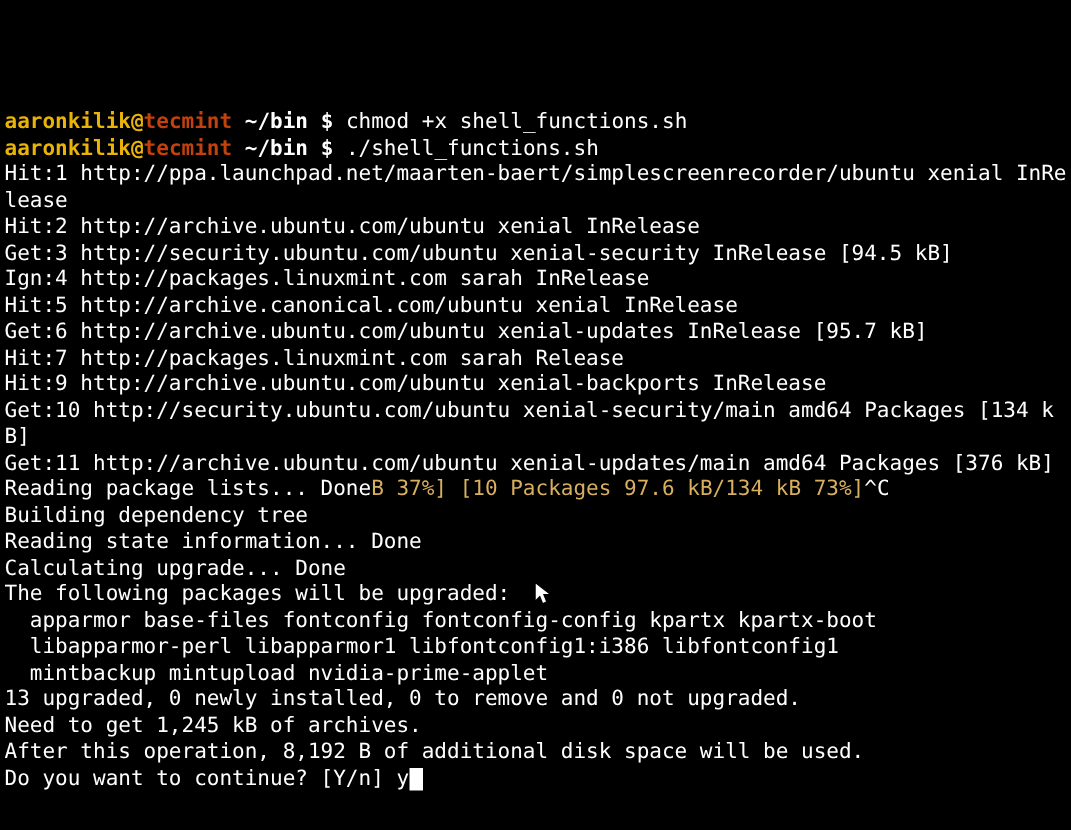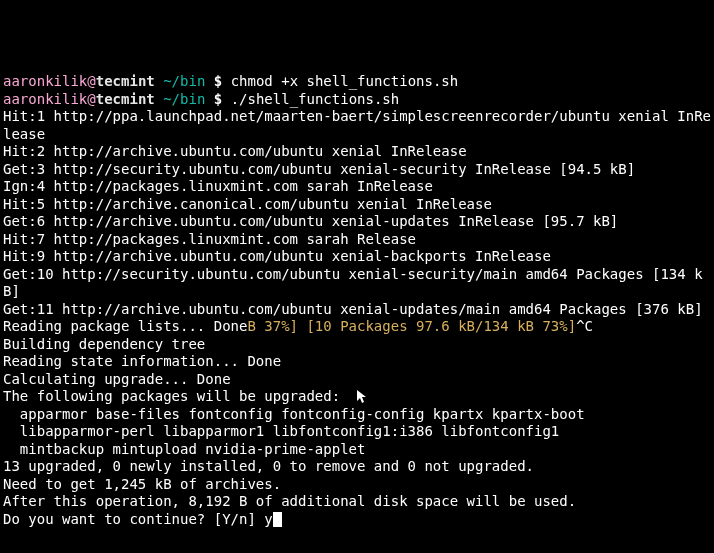--- a/index.html
+++ b/index.html
@@ -13,23 +13,23 @@
       font-size: 14px;
       line-height: 1.25;
       color: #fff;
       width: 714px;
       height: 553px;
       padding: 3px;
       overflow: hidden;
       white-space: pre-wrap;
       word-break: break-all;
     }
-    .user { color: #f9a8d4; font-weight: normal; }
-    .host { color: #e5e5e5; font-weight: bold; text-align: center; }
-    .path { color: #14b8a6; font-weight: normal; }
+    .user { color: #eab308; font-weight: bold; }
+    .host { color: #c2410c; font-weight: bold; text-align: center; }
+    .path { color: #ffffff; font-weight: bold; }
     .dollar { color: #fff; font-weight: bold; }
     .yellow { color: #d7af5f; font-weight: normal; }
     .cursor {
       display: inline-block;
       background: #fff;
       width: 9px;
       height: 15px;
       vertical-align: text-bottom;
     }
     .arrow {

